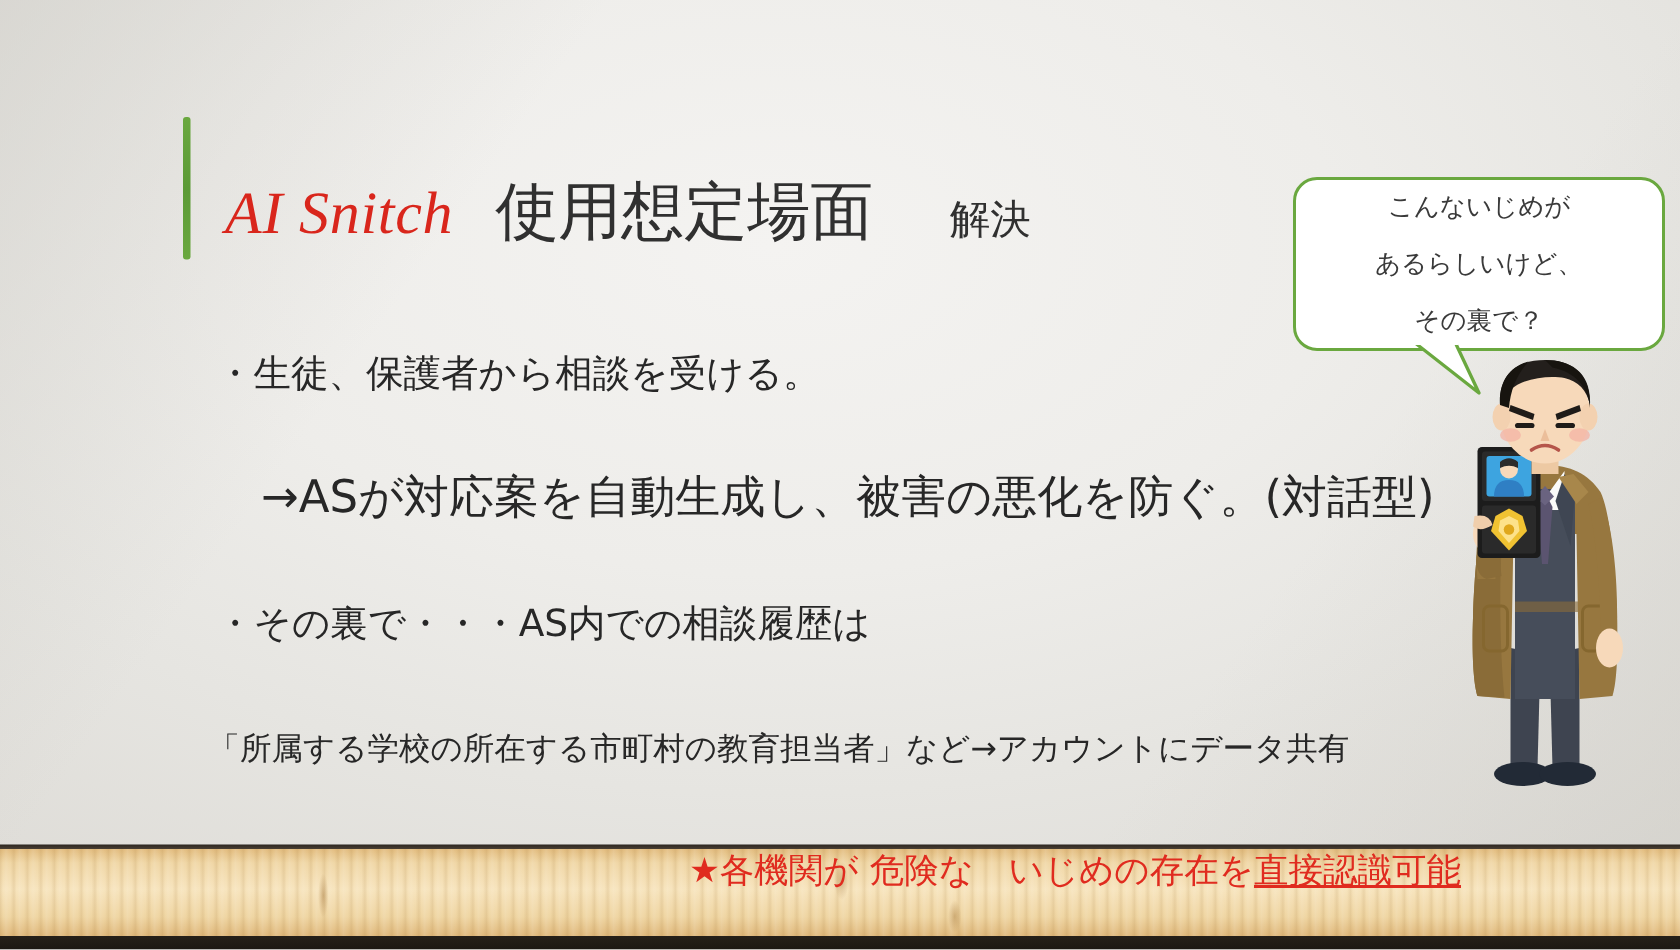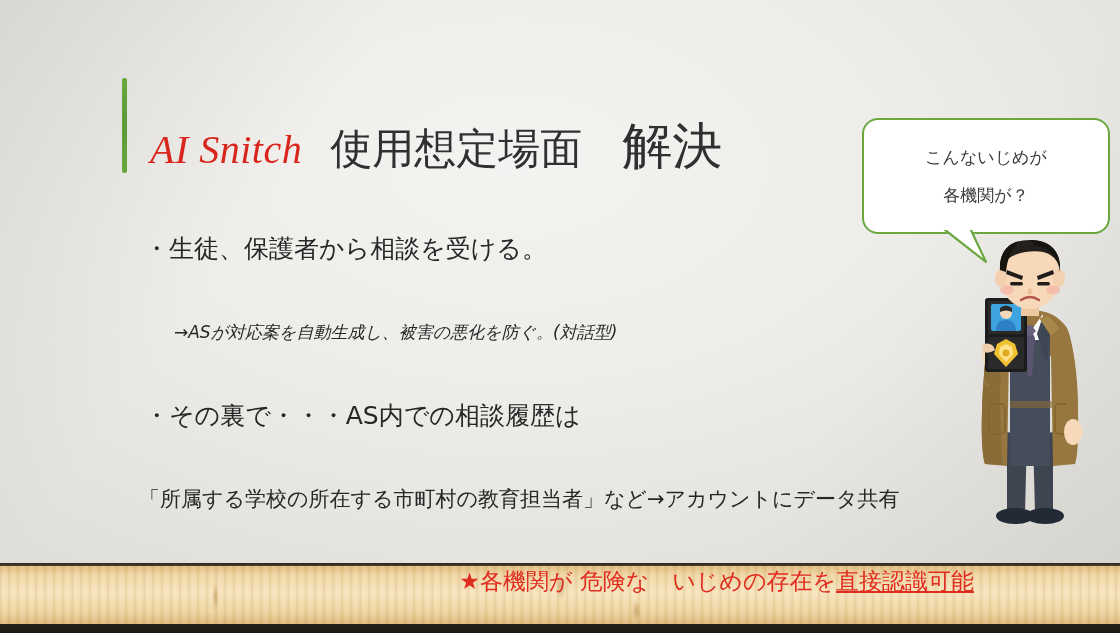--- a/index.html
+++ b/index.html
@@ -97,39 +97,39 @@
   }
   .title-jp1{
     font-family:"DejaVu Sans","Liberation Sans",sans-serif;
     font-size:42px;
     color:#303030;
     margin-left:28px;
     font-weight:400;
   }
   .title-jp2{
     font-family:Liberation Serif, serif;
-    font-size:50px;
+    font-size:27px;
     color:#303030;
-    margin-left:40px;
+    margin-left:51px;
     font-weight:400;
   }
 
   
   .body-block{
     position:absolute;
     left:144px; top:186px;
     width:830px;
     z-index:5;
     color:#272727;
     font-family:"DejaVu Sans","Liberation Sans",sans-serif;
   }
   .ln{ white-space:nowrap;margin-top:44px; }
 
   .ln-1{ font-size:25px; line-height:38px; }
-  .ln-2{ font-size:17px; line-height:40px; padding-left:30px;font-style:italic; }
+  .ln-2{ font-size:30px; line-height:40px; padding-left:30px; }
   .ln-3{ font-size:25px; line-height:40px; }
   .ln-4{
     font-family:"DejaVu Serif","Liberation Serif",serif;
     font-size:27px; line-height:42px;
     margin-left:-7px;
   }
   .ln-5{ font-size:21px; line-height:38px; margin-left:-5px; }
   .ln-6{
     font-size:23px; line-height:38px;
     color:#e02b1f; margin-left:-5px;text-align:right;
@@ -195,21 +195,22 @@
     <div class="ln ln-3">・その裏で・・・AS内での相談履歴は</div>
     <div class="ln ln-5">「所属する学校の所在する市町村の教育担当者」など→アカウントにデータ共有</div>
     <div class="ln ln-6">
       <span>★各機関が 危険な　いじめの存在を</span><span class="u">直接認識可能</span>
     </div>
     <div class="ln ln-7">→いじめの悪化、犯罪化(自殺等)、隠蔽 を未然に防ぐことが出来るのではないか.</div>
   </div>
 
   <div class="bubble">
     <div>こんないじめが</div>
-    <div>各機関が？</div>
+    <div>あるらしいけど、</div>
+    <div>その裏で？</div>
   </div>
   <svg class="bubble-tail" viewBox="0 0 50 40">
     <polygon points="0,0 46,36 30,2" fill="#ffffff" stroke="#6aa83f" stroke-width="2.2" stroke-linejoin="round"></polygon>
     <rect x="0" y="0" width="32" height="4" fill="#ffffff"></rect>
   </svg>
 
   <svg class="character" viewBox="0 0 150 305">
 
     <path d="M52,196 L52,276 L70,276 L72,200 Z" fill="#3e4450"></path>
     <path d="M78,200 L80,276 L98,276 L98,196 Z" fill="#3e4450"></path>

